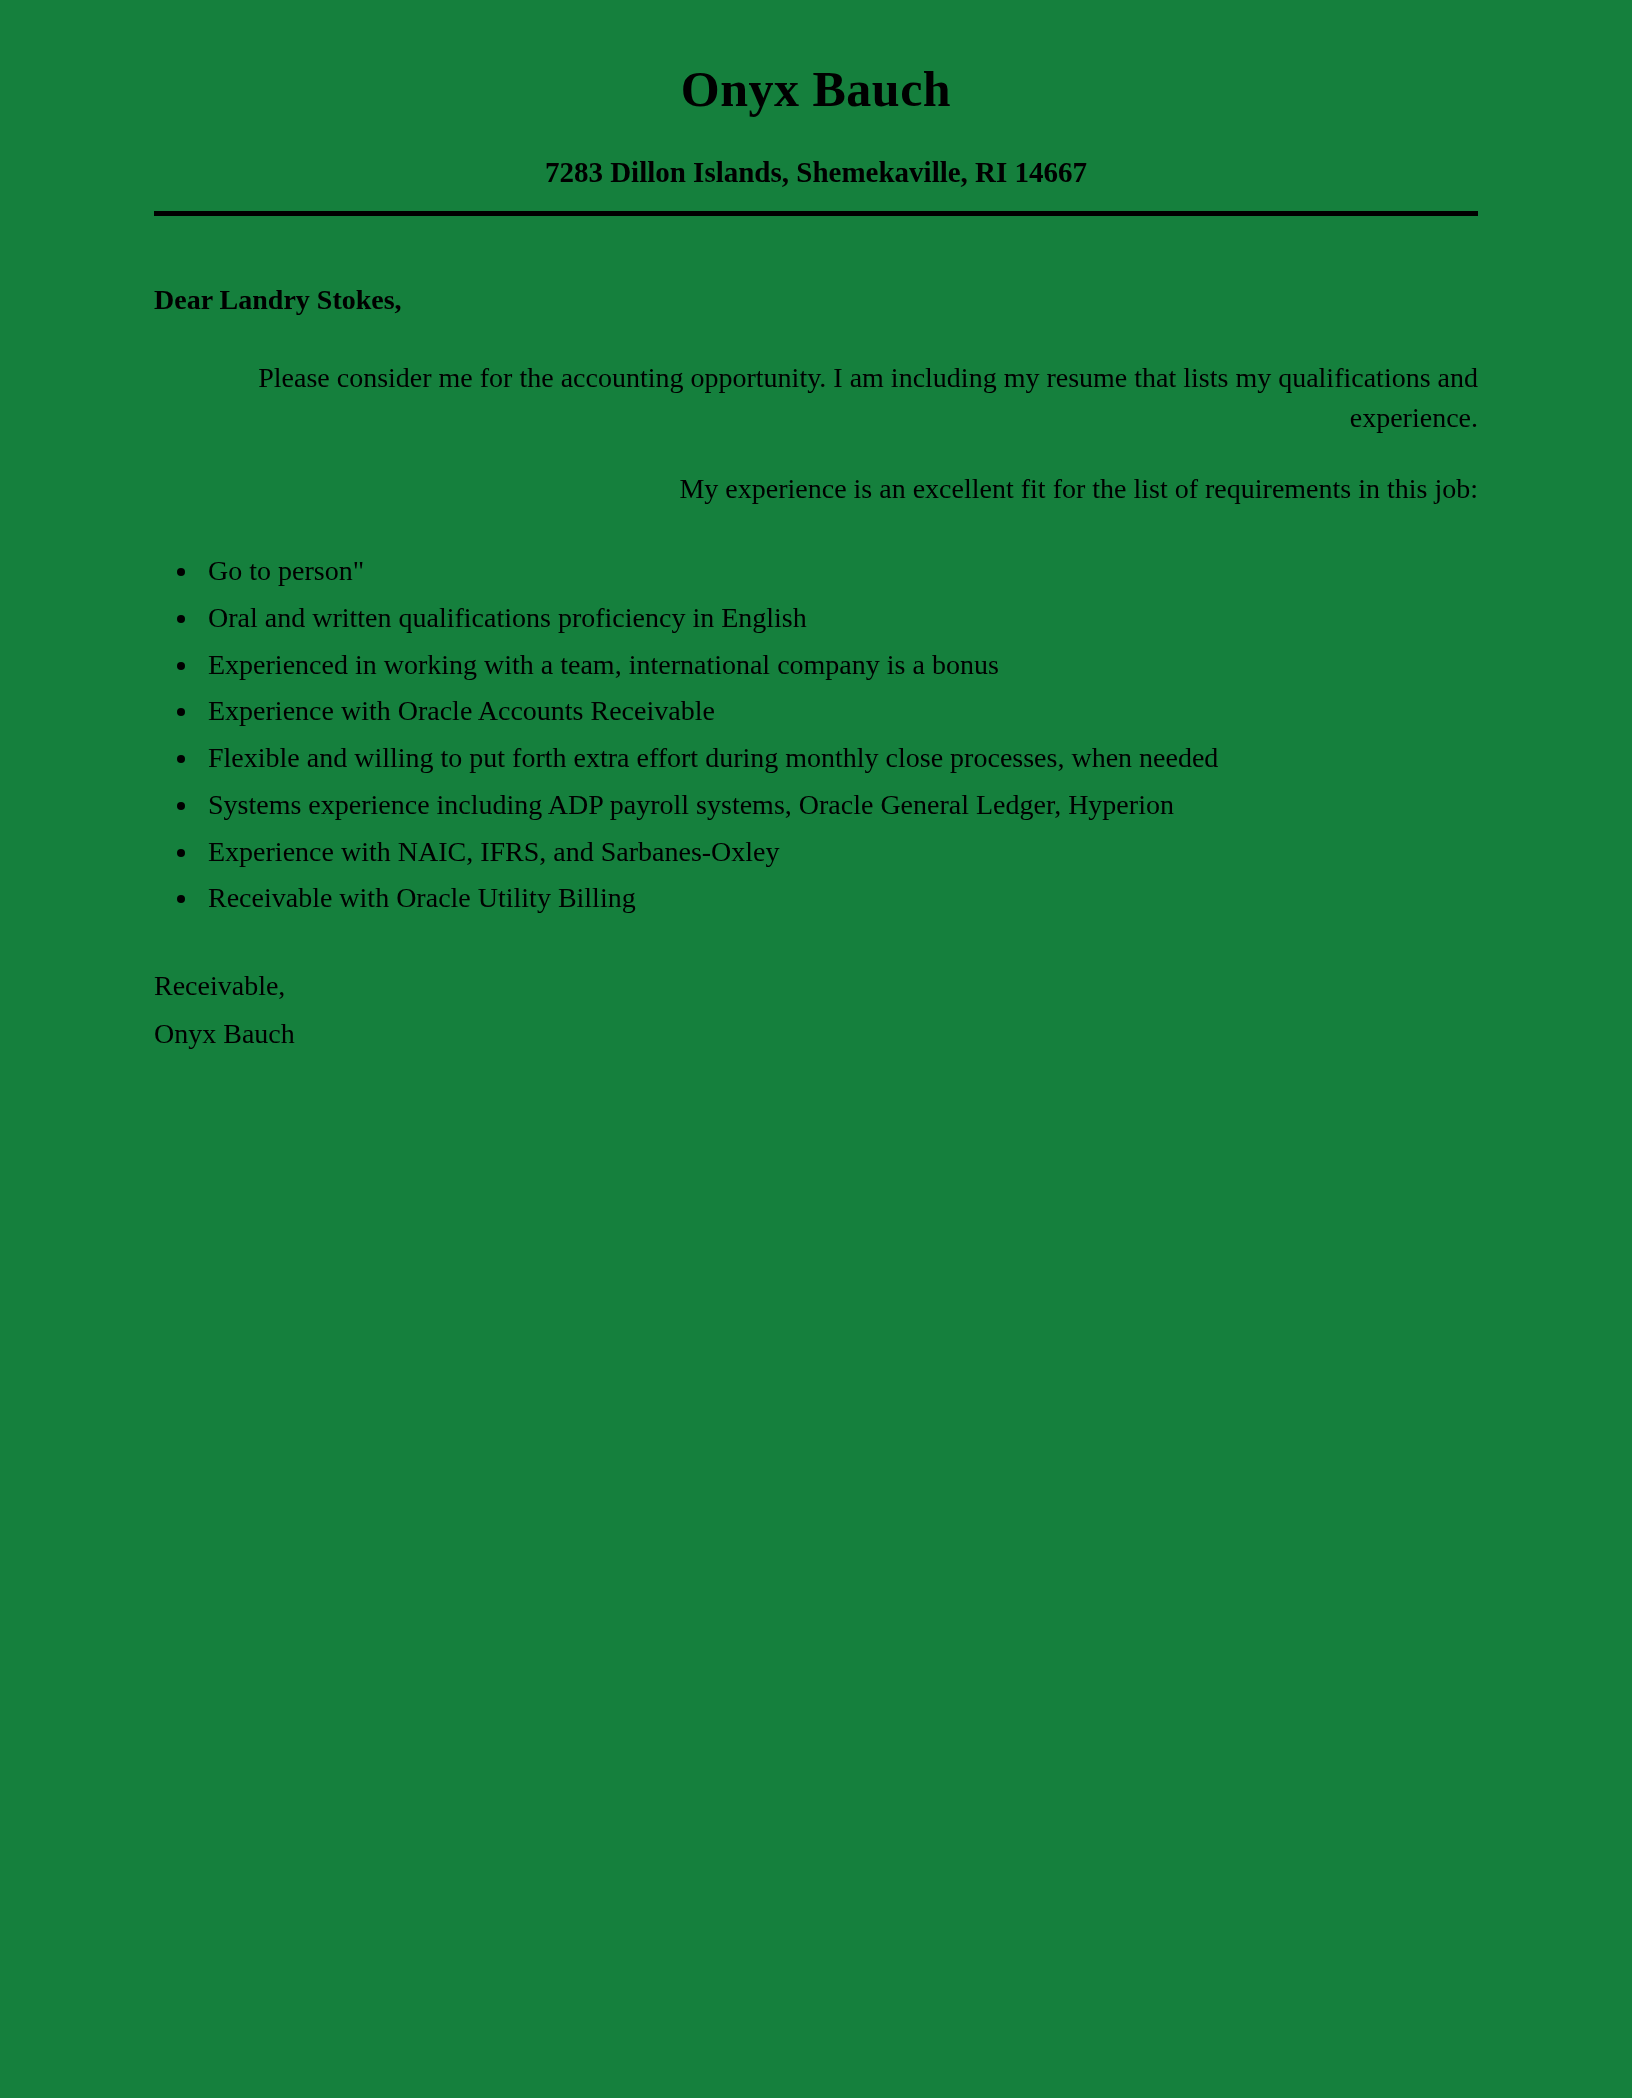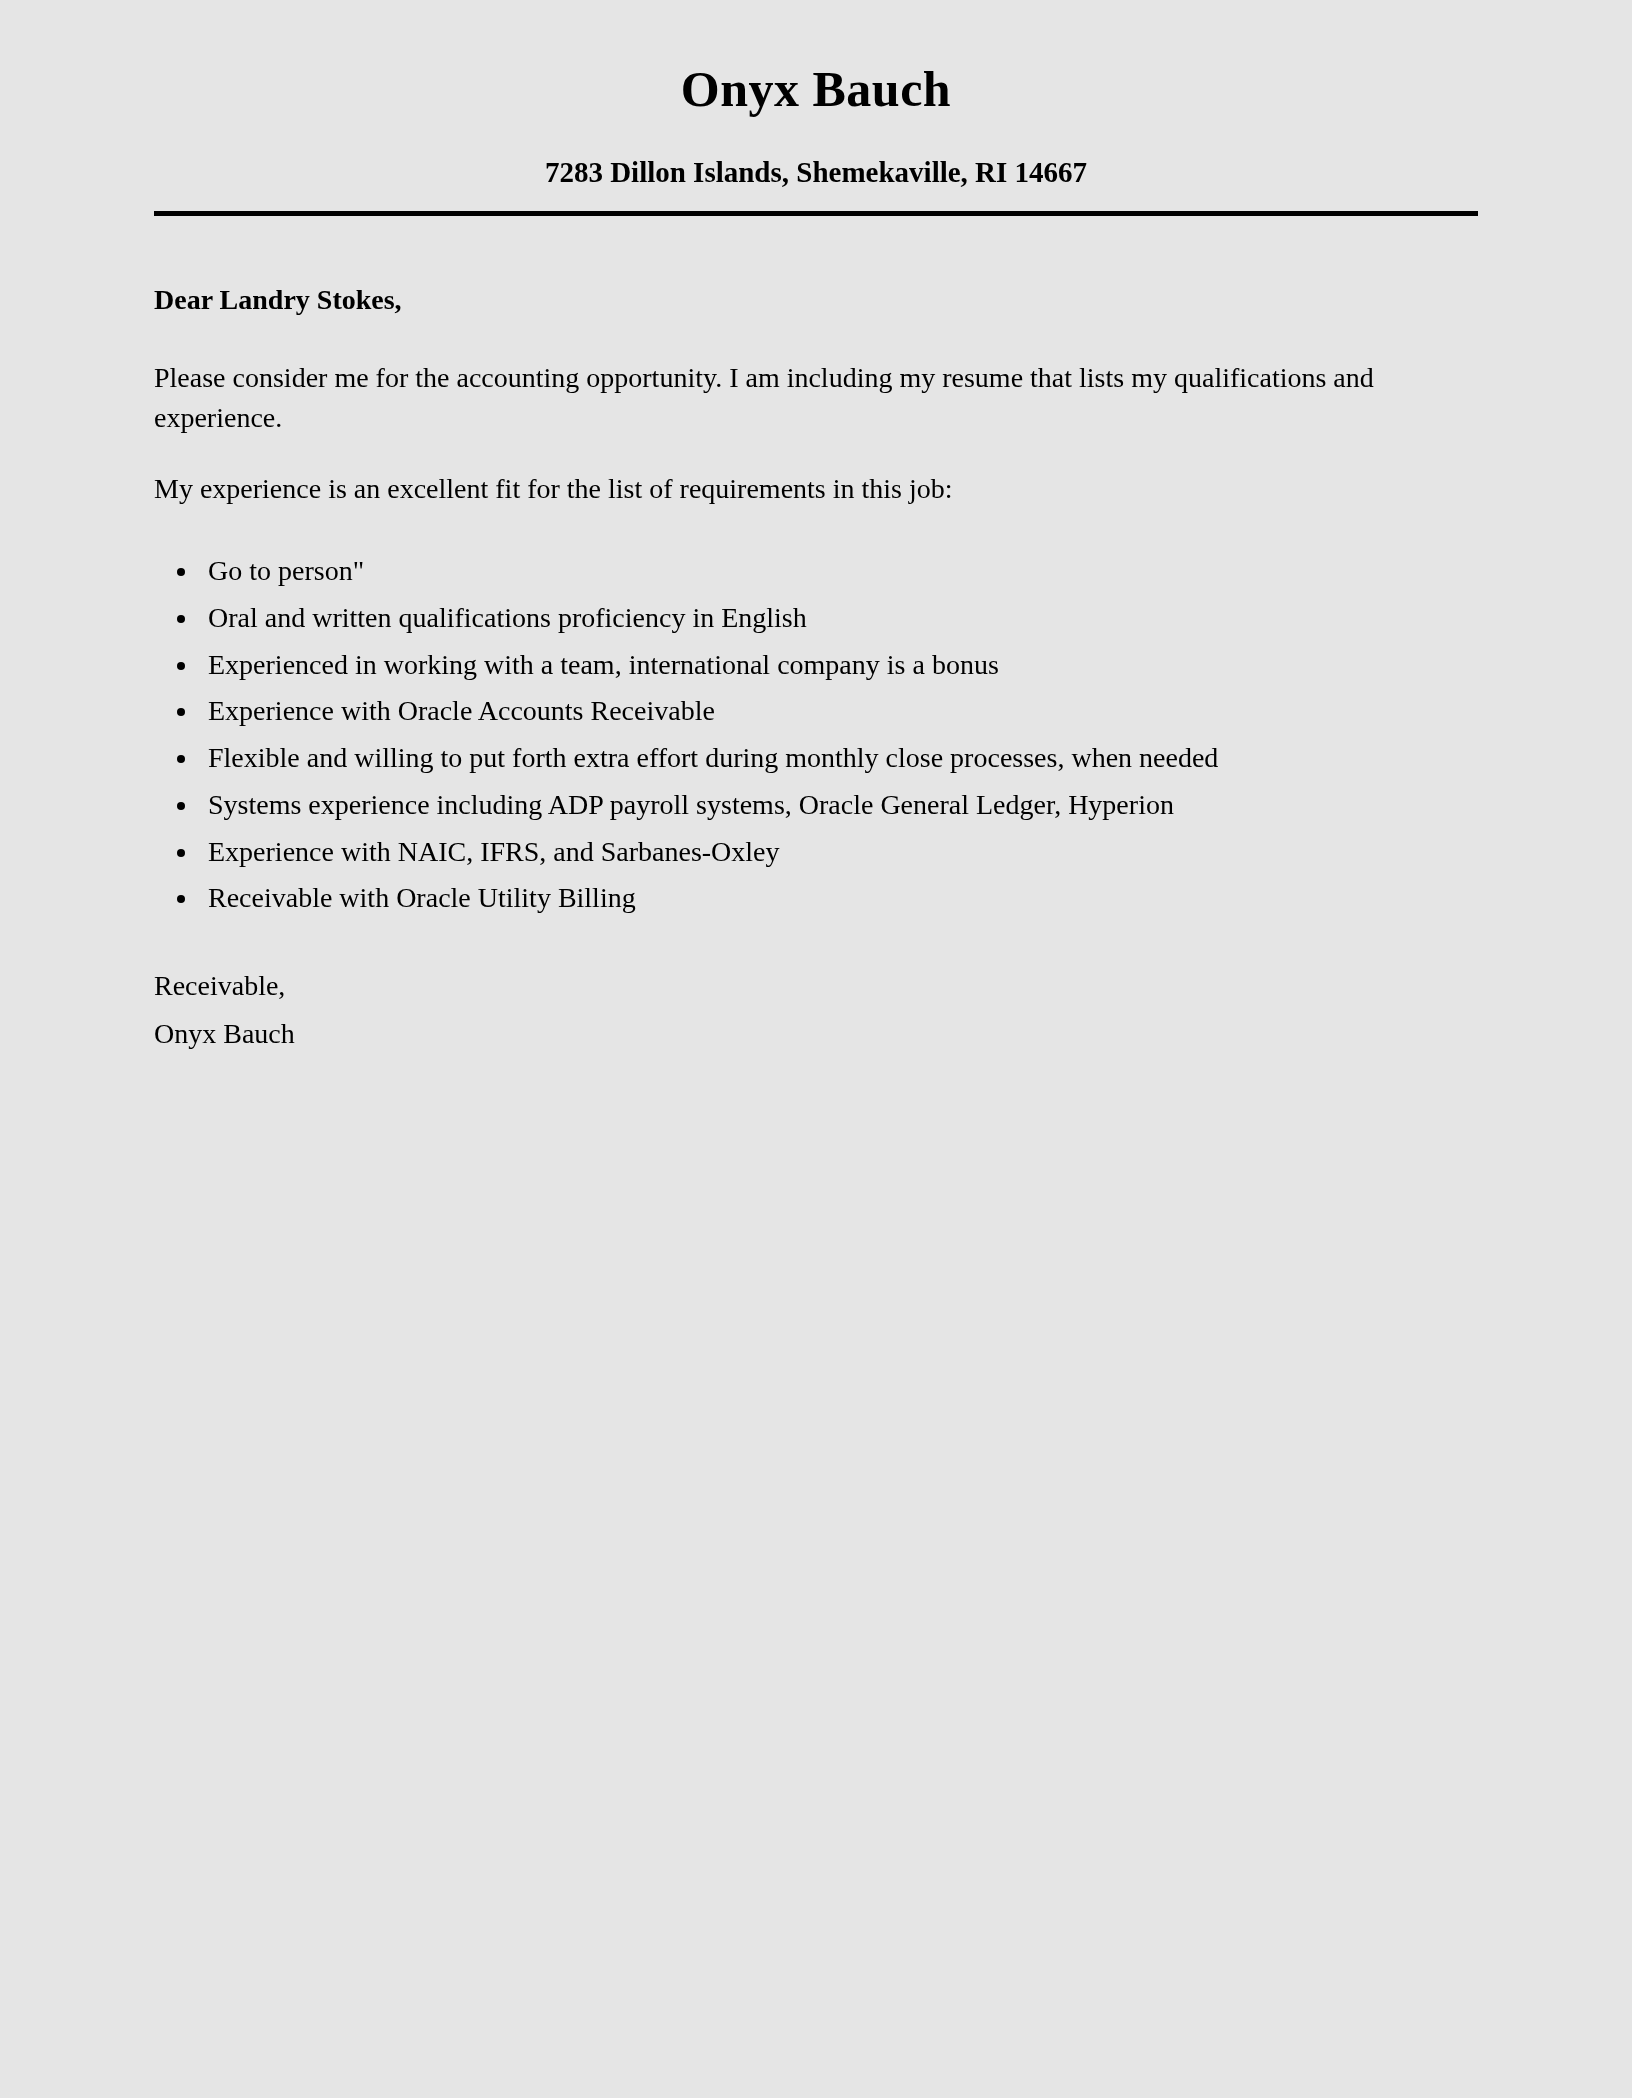--- a/index.html
+++ b/index.html
@@ -7,21 +7,21 @@
   html, body {
     background: #ffffff;
     font-family: "Liberation Serif", "DejaVu Serif", serif;
     color: #000000;
   }
 
   .page {
     width: 1632px;
     height: 2098px;
     margin: 0 auto;
-    background: #e5e5e5;
+    background: #15803d;
     padding: 48px 154px 0 154px;
   }
 
   .letter-header {
     text-align: center;
   }
 
   .author-name {
     font-size: 50px;
     font-weight: 700;
@@ -47,20 +47,21 @@
     line-height: 1.42;
   }
 
   .salutation {
     font-weight: 700;
     margin-bottom: 38px;
   }
 
   .para {
     margin-bottom: 32px;
+    text-align: right;
   }
 
   .req-list {
     margin: 42px 0 0 46px;
     list-style-type: disc;
   }
 
   .req-list li {
     padding-left: 8px;
     margin-bottom: 7px;

